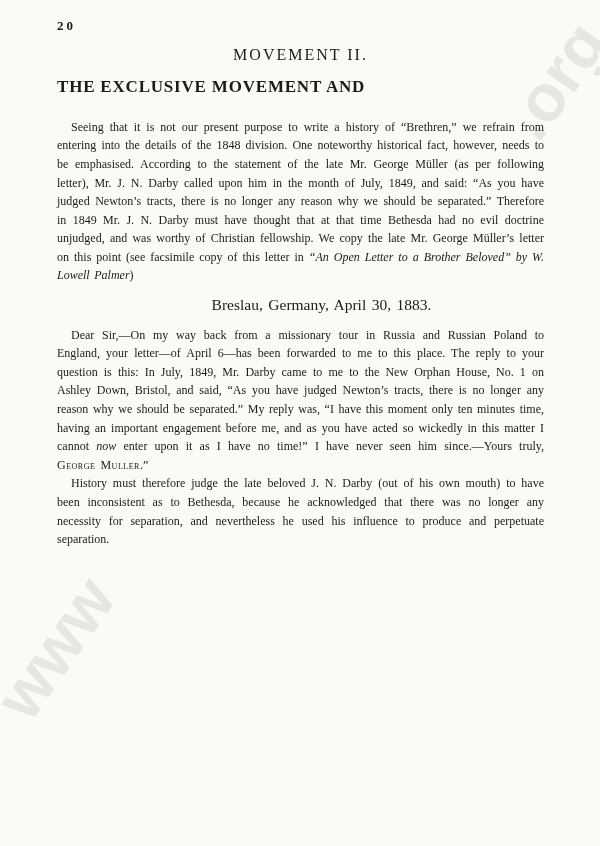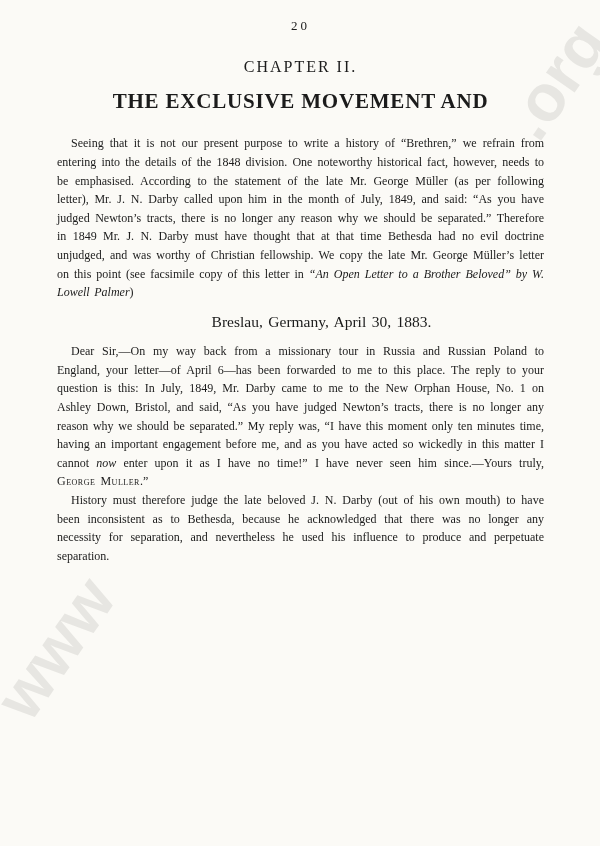--- a/index.html
+++ b/index.html
@@ -15,35 +15,34 @@
     background: #fbfaf6;
     color: #1b1b1b;
     font-family: "Liberation Serif", serif;
     box-sizing: border-box;
     padding: 18px 56px 0 57px;
     overflow: hidden;
   }
   .content { position: relative; z-index: 1; }
 
   .page-number {
-    text-align: center;
+    text-align: left;
     font-size: 13px;
-    font-weight: normal;
+    font-weight: bold;
     letter-spacing: 3px;
-    margin-bottom: 24px;
+    margin-bottom: 12px;
   }
   .chapter {
     text-align: center;
     font-size: 16px;
     letter-spacing: 2px;
     margin-bottom: 13px;
   }
   .title {
-    text-align: center;
-    font-size: 21px;
+    font-size: 17px;
     font-weight: bold;
     letter-spacing: 0.8px;
     line-height: 1.16;
     margin-bottom: 21px;
   }
   p.body {
     font-size: 12px;
     line-height: 18.6px;
     text-align: justify;
     margin: 0;
@@ -91,21 +90,21 @@
 
 <div class="page">
 
   <span class="wm wm-www">www</span>
   <span class="wm wm-org">.org</span>
 
   <div class="content">
 
     <div class="page-number">20</div>
 
-    <div class="chapter">CHAPTER II.</div>
+    <div class="chapter">MOVEMENT II.</div>
 
     <div class="title">
       <div>THE EXCLUSIVE MOVEMENT AND</div>
     </div>
 
     <p class="body indent"><span class="run-normal">Seeing that it is not our present purpose to write a history of “Brethren,” we refrain from entering into the details of the 1848 division. One noteworthy historical fact, however, needs to be emphasised. According to the statement of the late Mr. George Müller (as per following letter), Mr. J. N. Darby called upon him in the month of July, 1849, and said: “As you have judged Newton’s tracts, there is no longer any reason why we should be separated.” Therefore in 1849 Mr. J. N. Darby must have thought that at that time Bethesda had no evil doctrine unjudged, and was worthy of Christian fellowship. We copy the late Mr. George Müller’s letter on this point (see facsimile copy of this letter in </span><span class="run-italic">“An Open Letter to a Brother Beloved” by W. Lowell Palmer</span><span class="run-normal">)</span></p>
 
     <p class="dateline">Breslau, Germany, April 30, 1883.</p>
 
     <p class="body indent"><span class="run-normal">Dear Sir,—On my way back from a missionary tour in Russia and Russian Poland to England, your letter—of April 6—has been forwarded to me to this place. The reply to your question is this: In July, 1849, Mr. Darby came to me to the New Orphan House, No. 1 on Ashley Down, Bristol, and said, “As you have judged Newton’s tracts, there is no longer any reason why we should be separated.” My reply was, “I have this moment only ten minutes time, having an important engagement before me, and as you have acted so wickedly in this matter I cannot </span><span class="run-italic">now</span><span class="run-normal"> enter upon it as I have no time!” I have never seen him since.—Yours truly, </span><span class="run-smallcaps">George Muller</span><span class="run-normal">.”</span></p>

